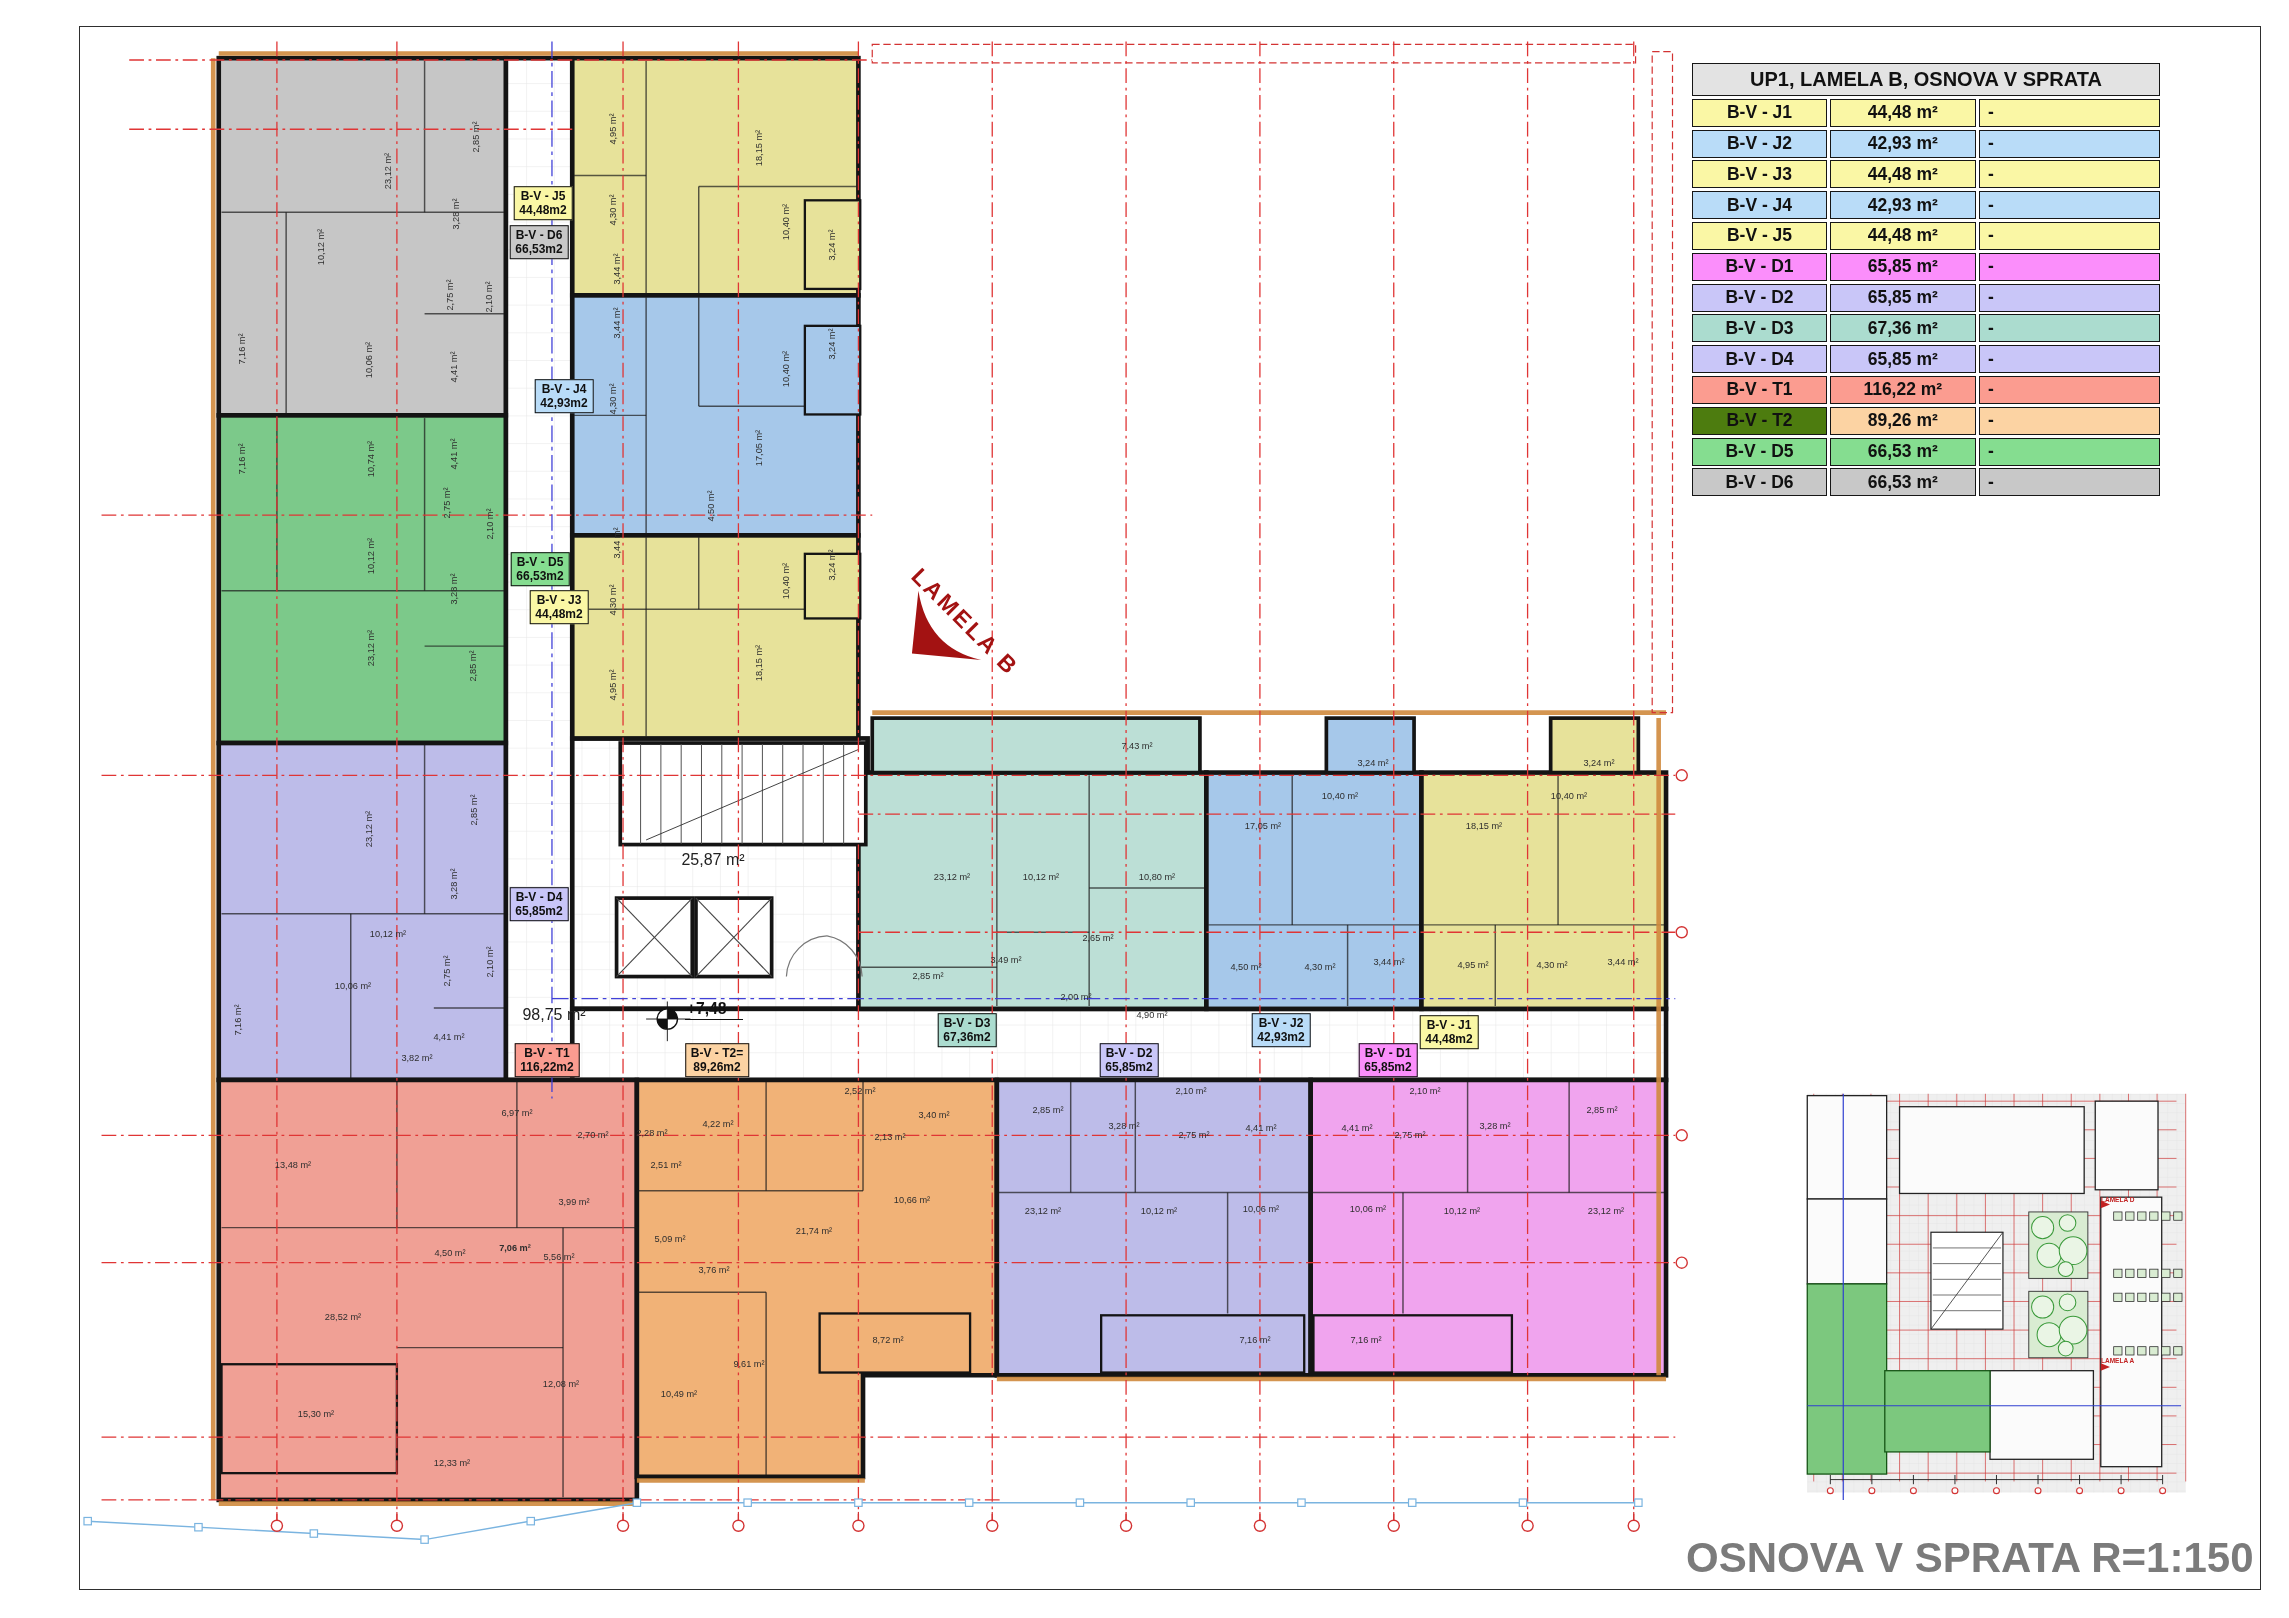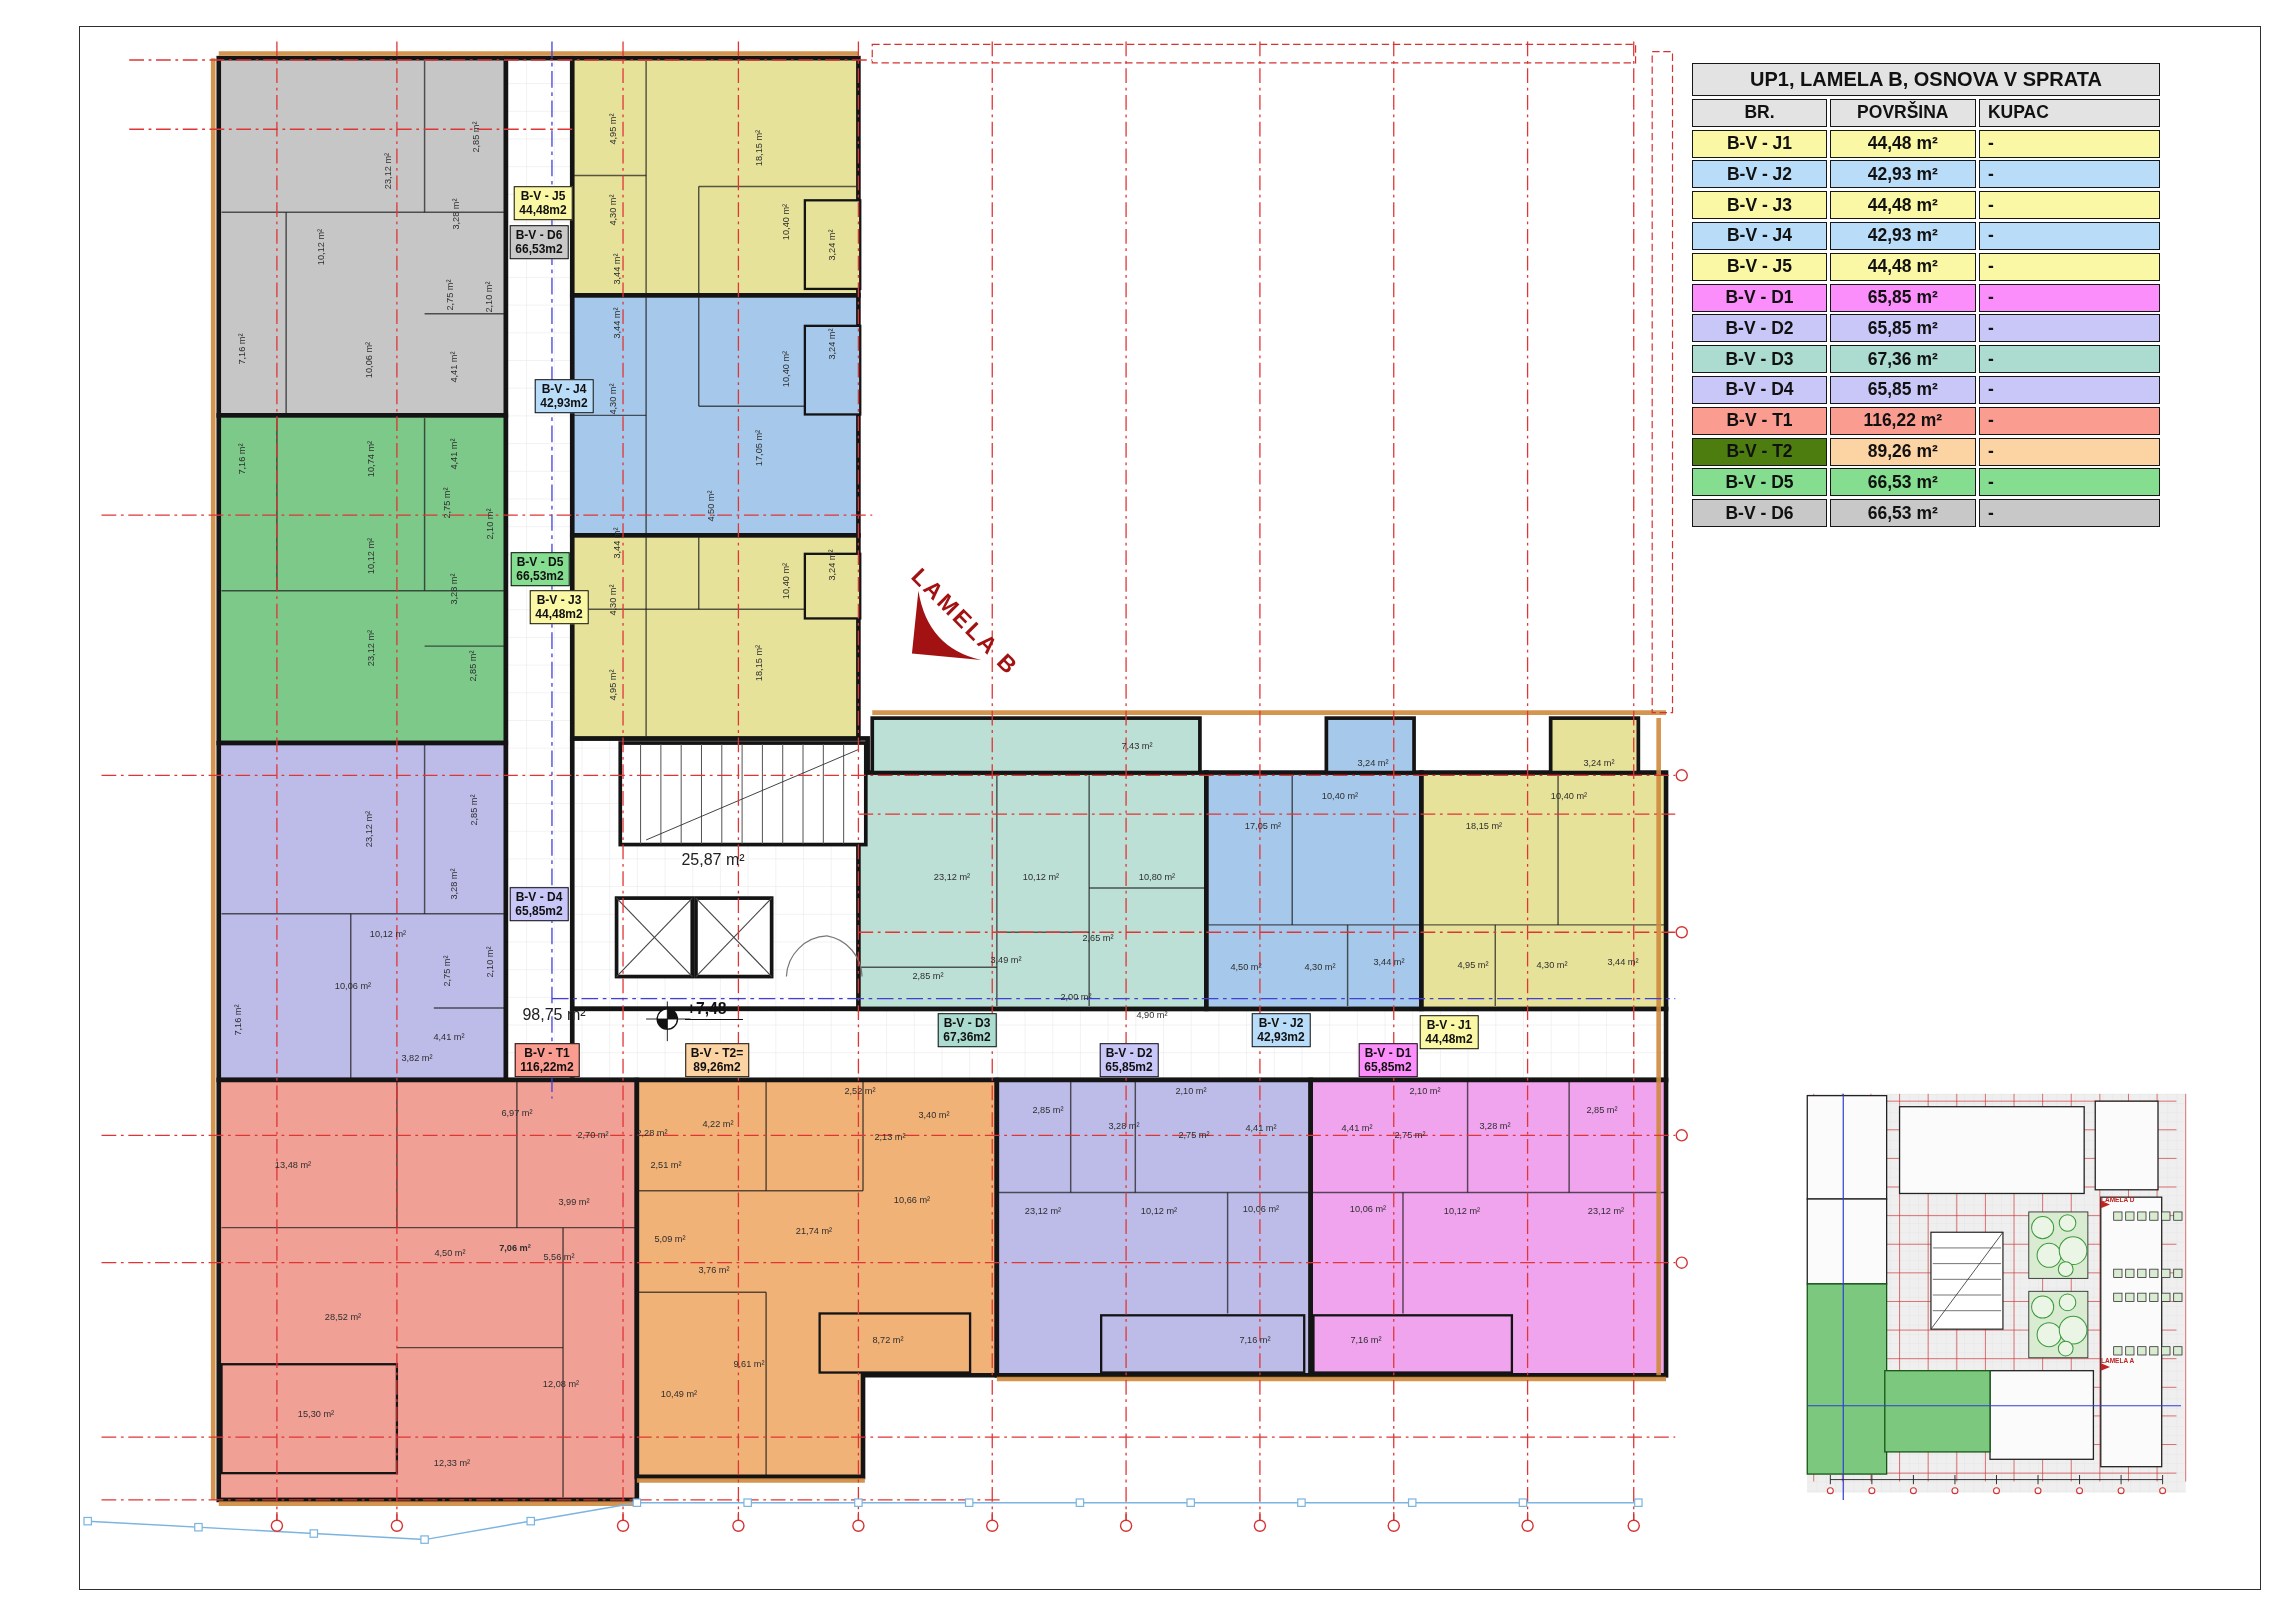--- a/index.html
+++ b/index.html
@@ -341,25 +341,20 @@
       </g>
     </svg>
 
   <div id="lamela-b">LAMELA B</div>
   <div id="level-text">+7,48</div>
   <div class="corrtxt" style="left:554px;top:1015px;">98,75 m²</div>
   <div class="corrtxt" style="left:713px;top:860px;">25,87 m²</div>
 
   <div id="legend">
     <div id="legend-title">UP1, LAMELA B, OSNOVA V SPRATA</div>
-    <div id="legend-head" class="lrow">
-        <div class="lcell c-br" style="background: rgb(227, 227, 227);">BR.</div>
-        <div class="lcell c-ar" style="background: rgb(227, 227, 227);">POVRŠINA</div>
-        <div class="lcell c-ku" style="background: rgb(227, 227, 227);">KUPAC</div>
-      </div>
     <div id="legend-rows">
         <div class="lrow">
           <div class="lcell c-br" style="background: rgb(250, 247, 165);">B-V - J1</div>
           <div class="lcell c-ar" style="background: rgb(250, 247, 165);">44,48 m²</div>
           <div class="lcell c-ku" style="background: rgb(250, 247, 165);">-</div>
         </div>
         <div class="lrow">
           <div class="lcell c-br" style="background: rgb(185, 220, 248);">B-V - J2</div>
           <div class="lcell c-ar" style="background: rgb(185, 220, 248);">42,93 m²</div>
           <div class="lcell c-ku" style="background: rgb(185, 220, 248);">-</div>
@@ -582,14 +577,15 @@
       <div class="room" style="left:1368px;top:1209px;">10,06 m²</div>
       <div class="room" style="left:1462px;top:1211px;">10,12 m²</div>
       <div class="room" style="left:1606px;top:1211px;">23,12 m²</div>
       <div class="room" style="left:1602px;top:1110px;">2,85 m²</div>
       <div class="room" style="left:1366px;top:1340px;">7,16 m²</div>
     </div>
 
   <div class="ovlabel" style="left:2101px;top:1196px;">LAMELA D</div>
   <div class="ovlabel" style="left:2101px;top:1357px;">LAMELA A</div>
 
+  <div id="caption">OSNOVA V SPRATA R=1:150</div>
 </div>
 
 
 </body></html>

